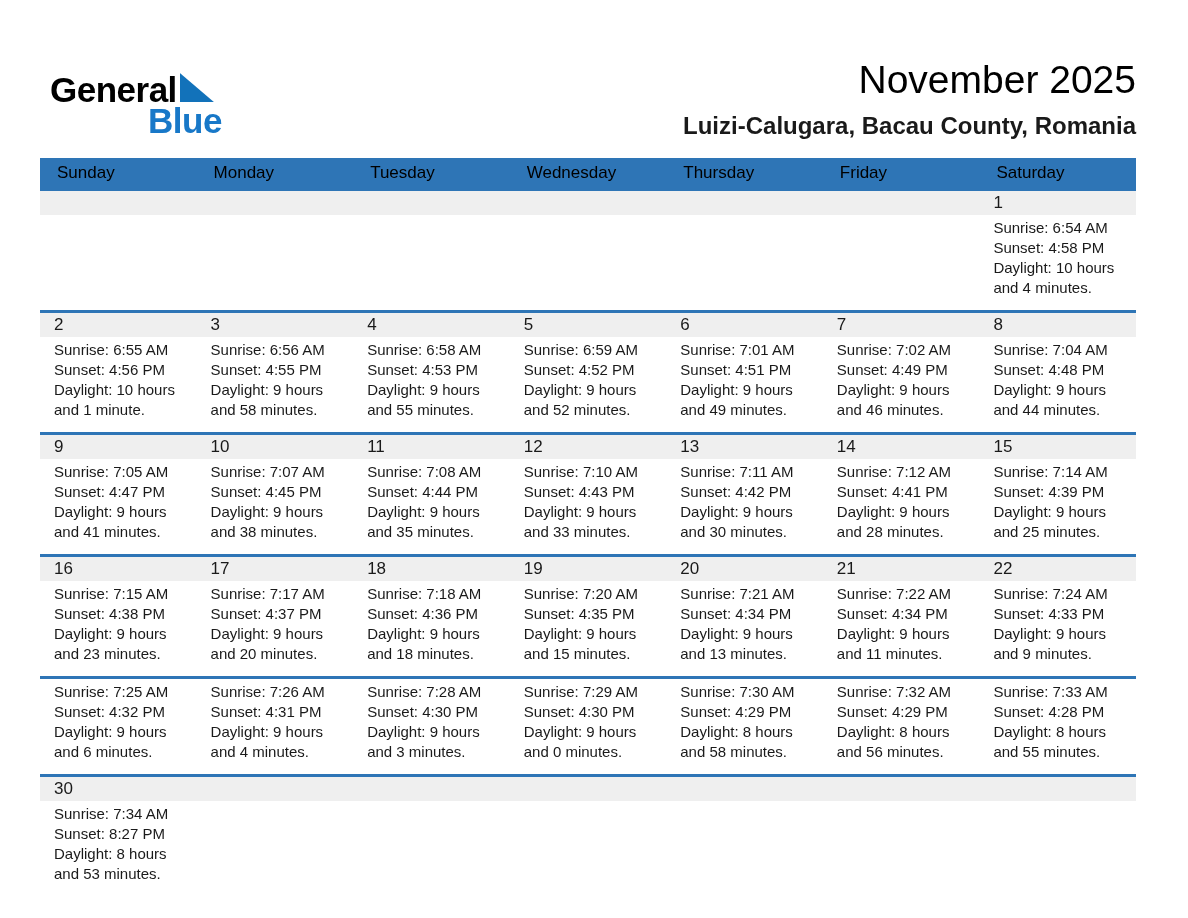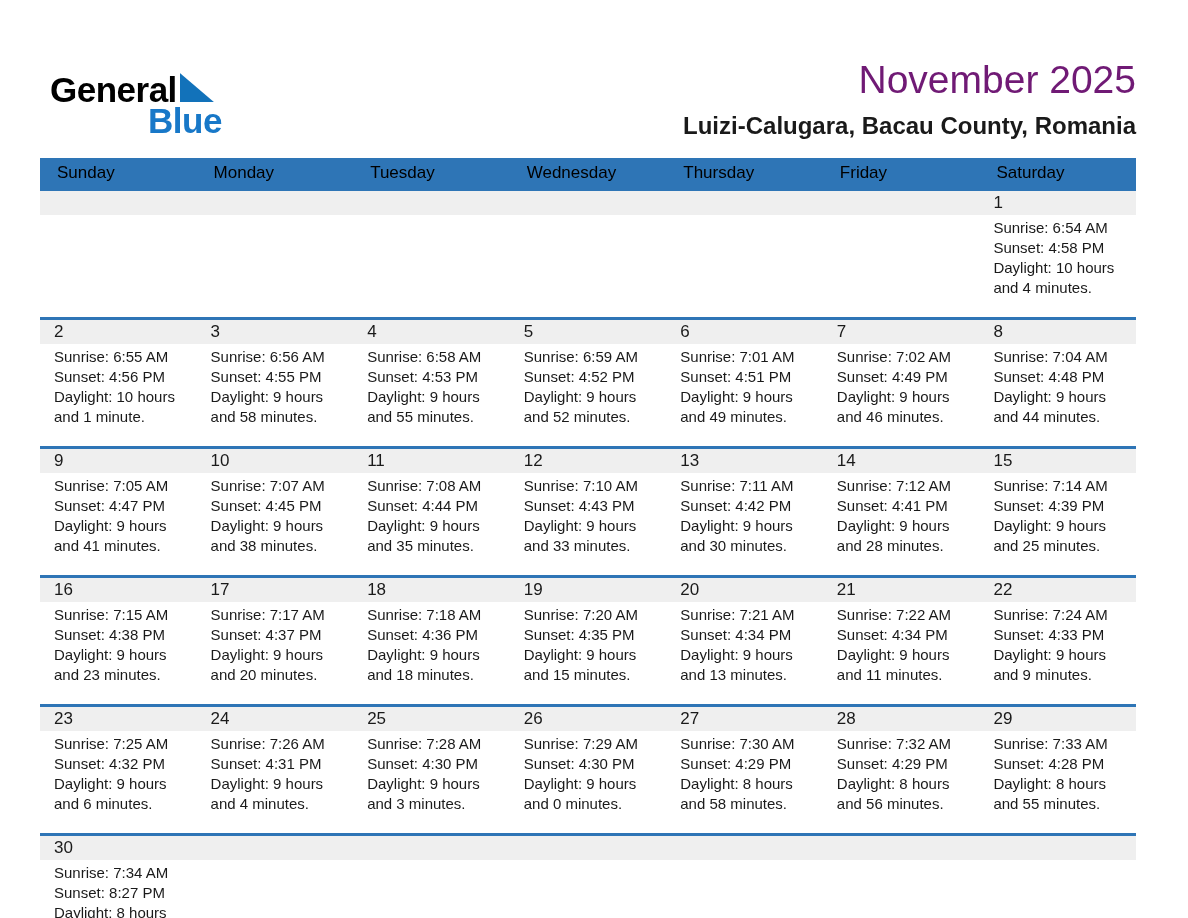--- a/index.html
+++ b/index.html
@@ -9,33 +9,33 @@
     -webkit-font-smoothing:antialiased;
   }
   
   .logo{position:absolute;left:50px;top:72px;line-height:1;}
   .logo-row{display:flex;align-items:flex-start;}
   .logo-general{font-size:35px;font-weight:600;letter-spacing:-0.5px;color:#000000;}
   .logo-triangle{width:34px;height:29px;margin-left:3px;margin-top:1px;
     background:#1272BA;clip-path:polygon(0 0,100% 100%,0 100%);}
   .logo-blue{font-size:35px;font-weight:600;letter-spacing:-0.5px;color:#1878C8;margin:-4px 0 0 98px;}
   .titles{position:absolute;right:52px;top:58px;text-align:right;}
-  .page-title{font-size:39px;font-weight:400;color:#701a75;}
+  .page-title{font-size:39px;font-weight:400;color:#000000;}
   .page-subtitle{font-size:24px;font-weight:700;color:#1a1a1a;margin-top:10px;}
   
   .calendar{position:absolute;left:40px;top:158px;width:1096px;}
   .weekday-header{display:grid;grid-template-columns:repeat(7,1fr);
     background:#2E75B6;height:30px;}
   .weekday-cell{color:#000000;font-size:17px;line-height:30px;padding-left:17px;
     overflow:hidden;white-space:nowrap;}
   .week-row{border-top:3px solid #2E75B6;}
   .date-band{display:grid;grid-template-columns:repeat(7,1fr);
     background:#EFEFEF;height:24px;}
   .day-number{font-size:17px;line-height:24px;padding-left:14px;color:#1a1a1a;}
-  .details-grid{display:grid;grid-template-columns:repeat(7,1fr);min-height:82px;padding-bottom:15px;}
+  .details-grid{display:grid;grid-template-columns:repeat(7,1fr);min-height:82px;padding-bottom:8px;}
   .cell-details{padding:3px 4px 4px 14px;}
   .detail-line{font-size:15px;line-height:20px;color:#1a1a1a;white-space:nowrap;}
 </style>
 </head>
 <body>
 
 <div class="logo">
   <div class="logo-row">
     <span class="logo-general">General</span>
     <span class="logo-triangle"></span>
@@ -243,29 +243,20 @@
           </div>
           <div class="cell-details">
             <div class="detail-line">Sunrise: 7:24 AM</div>
             <div class="detail-line">Sunset: 4:33 PM</div>
             <div class="detail-line">Daylight: 9 hours</div>
             <div class="detail-line">and 9 minutes.</div>
           </div>
         </div>
       </div>
       <div class="week-row">
-        <div class="date-band">
-          <div class="day-number">23</div>
-          <div class="day-number">24</div>
-          <div class="day-number">25</div>
-          <div class="day-number">26</div>
-          <div class="day-number">27</div>
-          <div class="day-number">28</div>
-          <div class="day-number">29</div>
-        </div>
         <div class="details-grid">
           <div class="cell-details">
             <div class="detail-line">Sunrise: 7:25 AM</div>
             <div class="detail-line">Sunset: 4:32 PM</div>
             <div class="detail-line">Daylight: 9 hours</div>
             <div class="detail-line">and 6 minutes.</div>
           </div>
           <div class="cell-details">
             <div class="detail-line">Sunrise: 7:26 AM</div>
             <div class="detail-line">Sunset: 4:31 PM</div>

